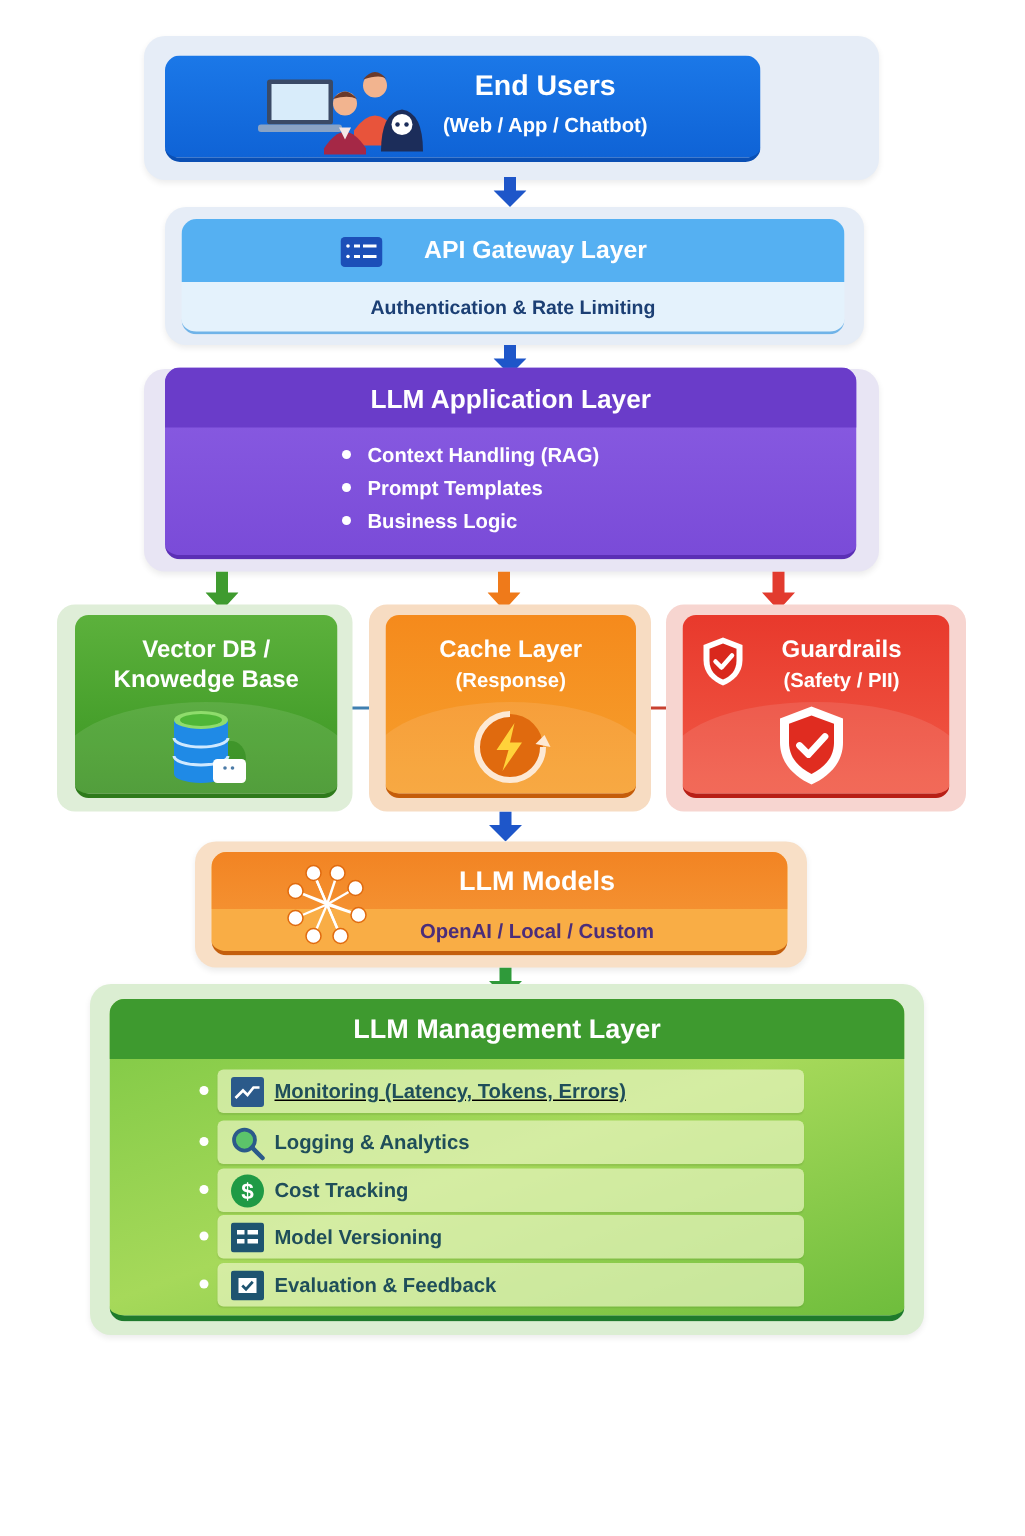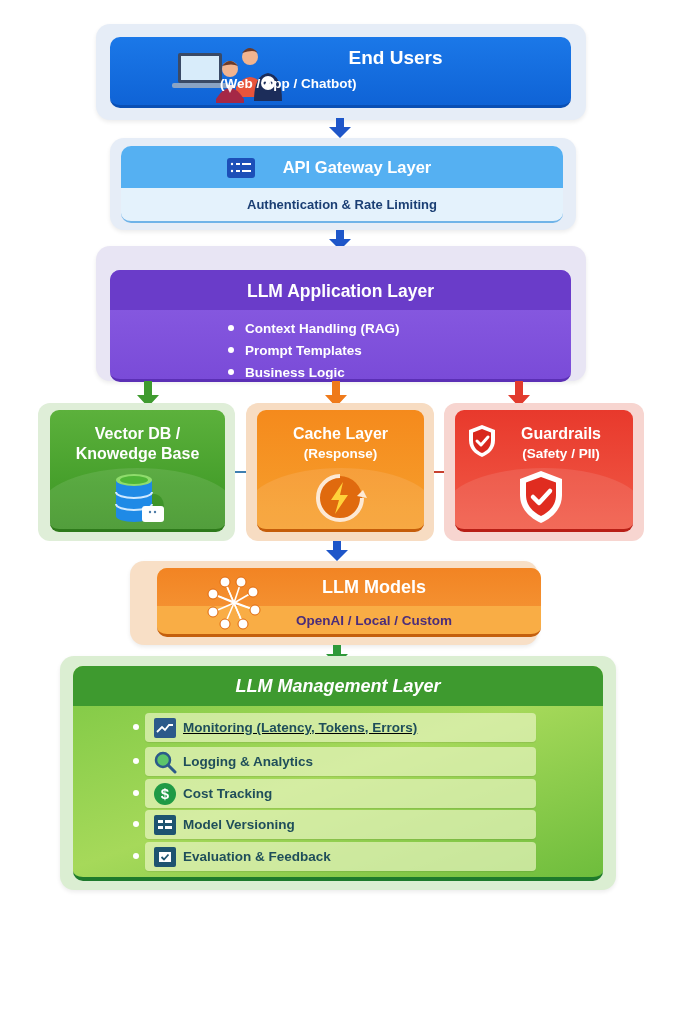--- a/index.html
+++ b/index.html
@@ -6,36 +6,36 @@
   html, body { width: 683px; height: 1024px; background: #ffffff; overflow: hidden; }
   body { position: relative; font-family: "Liberation Sans", "DejaVu Sans", sans-serif; }
 
   .frame { position: absolute; border-radius: 14px; }
   .card { position: absolute; border-radius: 10px; overflow: hidden; }
   .arrow { position: absolute; width: 22px; height: 20px; }
   .arrow svg { display: block; }
 
   
   #eu-frame { left: 96px; top: 24px; width: 490px; height: 96px; background: #e6edf7; box-shadow: 0 2px 4px rgba(0,0,0,0.08); }
-  #eu-card { left: 110px; top: 37px; width: 461px; height: 71px; background: linear-gradient(180deg, #1b78e8 0%, #0f63d6 100%); border-bottom: 3px solid #0a4fb4; text-decoration: underline; }
+  #eu-card { left: 110px; top: 37px; width: 397px; height: 71px; background: linear-gradient(180deg, #1b78e8 0%, #0f63d6 100%); border-bottom: 3px solid #0a4fb4; text-decoration: underline; }
   .eu-title { position: absolute; left: 0; right: 0; top: 10px; padding-left: 110px; text-align: center; color: #fff; font-weight: bold; font-size: 19px; }
-  .eu-sub { position: absolute; left: 0; right: 0; top: 39px; padding-left: 110px; color: #fff; font-weight: bold; font-size: 13.5px; }
+  .eu-sub { position: absolute; left: 0; right: 0; top: 39px; padding-left: 110px; text-align: center; color: #fff; font-weight: bold; font-size: 13.5px; }
   #eu-icon { position: absolute; left: 58px; top: 4px; width: 120px; height: 64px; }
 
   
   #api-frame { left: 110px; top: 138px; width: 466px; height: 92px; background: #e6edf7; box-shadow: 0 2px 4px rgba(0,0,0,0.08); }
   #api-card { left: 121px; top: 146px; width: 442px; height: 77px; background: #e4f2fc; border-bottom: 2px solid #6fb3e8; }
   .api-head { position: absolute; left: 0; top: 0; width: 100%; height: 42px; background: #55b0f2; }
   .api-title { position: absolute; left: 0; right: 0; top: 12px; padding-left: 30px; text-align: center; color: #fff; font-weight: bold; font-size: 16.5px; }
   .api-sub { position: absolute; left: 0; right: 0; top: 51px; text-align: center; color: #1b3f74; font-weight: bold; font-size: 13px; }
   #api-icon { position: absolute; left: 106px; top: 12px; width: 28px; height: 20px; }
 
   
   #app-frame { left: 96px; top: 246px; width: 490px; height: 135px; background: #e8e5f4; box-shadow: 0 2px 4px rgba(0,0,0,0.08); }
-  #app-card { left: 110px; top: 270px; width: 461px; height: 112px; background: linear-gradient(180deg, #8b5ee3 0%, #7a4bd8 100%); border-bottom: 3px solid #5b2fb5; }
+  #app-card { left: 110px; top: 245px; width: 461px; height: 128px; background: linear-gradient(180deg, #8b5ee3 0%, #7a4bd8 100%); border-bottom: 3px solid #5b2fb5; }
   .app-head { position: absolute; left: 0; top: 0; width: 100%; height: 40px; background: #6a3cc9; }
   .app-title { position: absolute; left: 0; right: 0; top: 11px; text-align: center; color: #fff; font-weight: bold; font-size: 17.5px; }
   .app-list { position: absolute; left: 118px; top: 47px; list-style: none; }
   .app-list li { color: #fff; font-weight: bold; font-size: 13.5px; height: 22px; display: flex; align-items: center; }
   .app-list li .dot { width: 6px; height: 6px; border-radius: 50%; background: #fff; margin-right: 11px; }
 
   
   .mid-frame { position: absolute; top: 403px; height: 138px; border-radius: 12px; }
   .mid-card { position: absolute; top: 410px; height: 122px; border-radius: 9px; overflow: hidden; }
   .mid-title { position: absolute; left: 0; right: 0; top: 14px; text-align: center; color: #fff; font-weight: bold; font-size: 16px; line-height: 20px; }
@@ -49,31 +49,31 @@
   .wave { position: absolute; left: -10px; right: -10px; top: 58px; height: 80px; border-radius: 50% 50% 0 0; background: rgba(255,255,255,0.10); }
   #vec-icon { position: absolute; left: 60px; top: 62px; width: 60px; height: 54px; }
   #cache-icon { position: absolute; left: 52px; top: 60px; width: 62px; height: 56px; }
   #guard-icon-small { position: absolute; left: 12px; top: 14px; width: 30px; height: 34px; }
   #guard-icon-large { position: absolute; left: 62px; top: 60px; width: 48px; height: 54px; }
   .guard-title { padding-left: 34px; }
   .connector { position: absolute; top: 471px; height: 2px; }
 
   
   #models-frame { left: 130px; top: 561px; width: 408px; height: 84px; background: #f8dfc6; box-shadow: 0 2px 4px rgba(0,0,0,0.08); }
-  #models-card { left: 141px; top: 568px; width: 384px; height: 69px; background: #f9ad45; border-bottom: 3px solid #c45f0d; margin-left: 16px; }
+  #models-card { left: 141px; top: 568px; width: 384px; height: 69px; background: #f9ad45; border-bottom: 3px solid #c45f0d; }
   .models-head { position: absolute; left: 0; top: 0; width: 100%; height: 38px; background: linear-gradient(180deg, #f28423 0%, #f49030 100%); }
   .models-title { position: absolute; left: 0; right: 0; top: 9px; padding-left: 50px; text-align: center; color: #fff; font-weight: bold; font-size: 18px; }
   .models-sub { position: absolute; left: 0; right: 0; top: 45px; padding-left: 50px; text-align: center; color: #4b2d7a; font-weight: bold; font-size: 13.5px; }
   #models-icon { position: absolute; left: 48px; top: 6px; width: 58px; height: 58px; }
 
   
   #mgmt-frame { left: 60px; top: 656px; width: 556px; height: 234px; background: #dbeed2; box-shadow: 0 2px 4px rgba(0,0,0,0.08); }
   #mgmt-card { left: 73px; top: 666px; width: 530px; height: 215px; background: linear-gradient(160deg, #7dc844 0%, #a6d95a 50%, #6ebd3c 100%); border-bottom: 4px solid #1e7a2c; }
   .mgmt-head { position: absolute; left: 0; top: 0; width: 100%; height: 40px; background: #3e9a2f; }
-  .mgmt-title { position: absolute; left: 0; right: 0; top: 10px; text-align: center; color: #fff; font-weight: bold; font-size: 18px; font-style: italic; }
+  .mgmt-title { position: absolute; left: 0; right: 0; top: 10px; text-align: center; color: #fff; font-weight: bold; font-size: 18px; }
   .mgmt-row { position: absolute; left: 72px; width: 391px; height: 29px; background: rgba(230,244,190,0.72); border-radius: 4px; display: flex; align-items: center; box-shadow: 0 1px 1px rgba(0,0,0,0.08); }
   .mgmt-bullet { position: absolute; left: 60px; width: 6px; height: 6px; border-radius: 50%; background: #fff; }
   .mgmt-icon { width: 24px; height: 22px; margin-left: 8px; margin-right: 6px; display: flex; align-items: center; justify-content: center; }
   .mgmt-label { color: #1f4e5a; font-weight: bold; font-size: 13.5px; }
 </style>
 </head>
 <body>
 
 <div class="frame" id="eu-frame"></div>
 <div class="card" id="eu-card">

